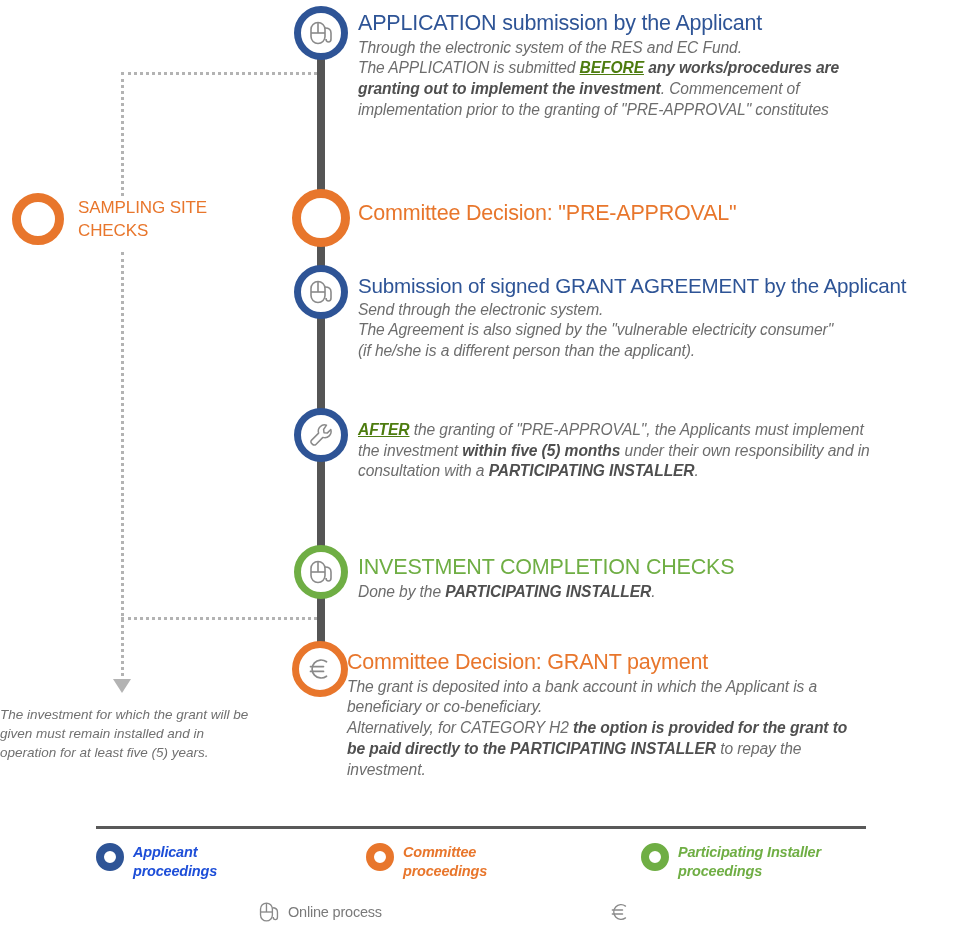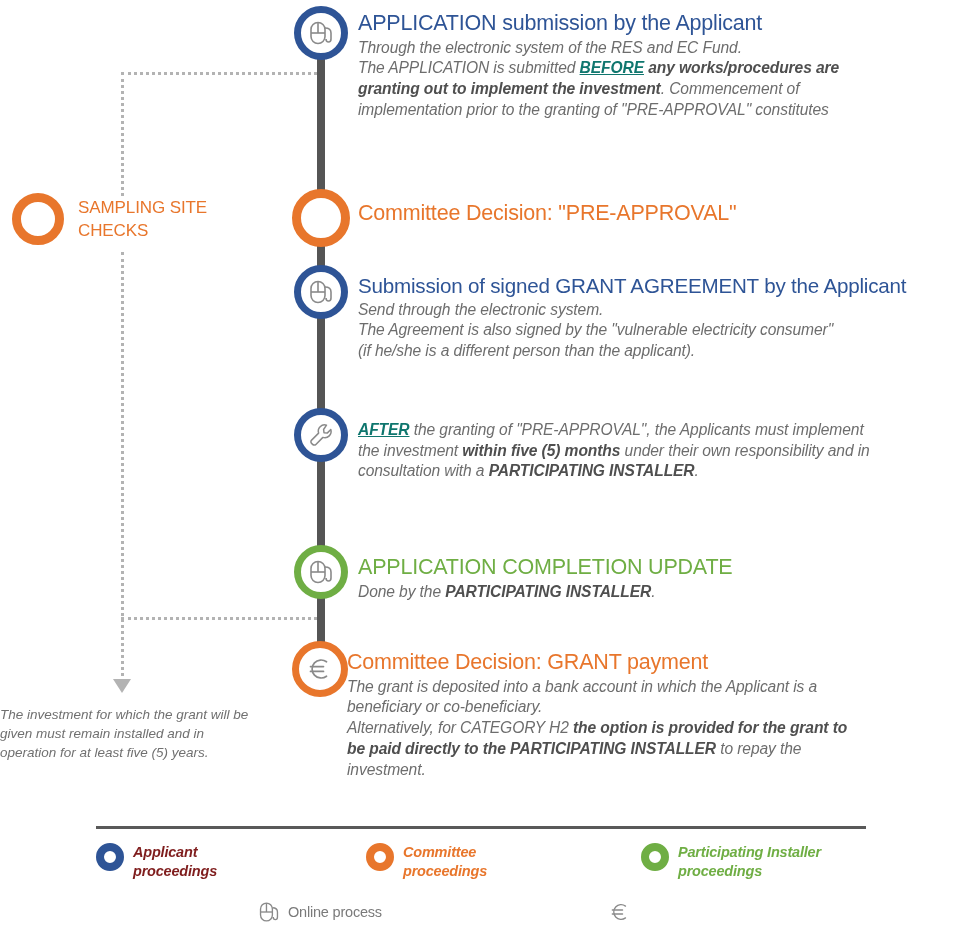--- a/index.html
+++ b/index.html
@@ -65,21 +65,21 @@
   .t-green  { color:#6FAE44; }
 
   .step-body {
     font-size: 15.6px;
     font-style: italic;
     color:#6d6d6d;
     line-height: 1.33;
     letter-spacing: -0.1px;
   }
   .step-body b { font-weight:700; color:#4f4f4f; }
-  .step-body u { font-weight:700; color:#0f766e; }
+  .step-body u { font-weight:700; color:#4d7c0f; }
   .step-body .ln { display:block; }
 
   
   .side-label {
     position:absolute; left:78px; top:197px; width:190px;
     color:#E8762C; font-size:17px; line-height:1.35;
     letter-spacing:-0.1px; z-index:4;
   }
 
   
@@ -182,21 +182,21 @@
 
 <div class="node green" style="left:294px; top:545px; width:54px; height:54px;">
   <svg width="26" height="26" viewBox="0 0 26 26">
     <rect x="3" y="2.5" width="14" height="21" rx="7" fill="none" stroke="#8a8a8a" stroke-width="1.6"></rect>
     <line x1="10" y1="2.5" x2="10" y2="13" stroke="#8a8a8a" stroke-width="1.6"></line>
     <line x1="3" y1="13" x2="17" y2="13" stroke="#8a8a8a" stroke-width="1.6"></line>
     <path d="M17 8 q6 0 6 5 v6 q0 3 -2.5 3 t-2.5 -3" fill="none" stroke="#8a8a8a" stroke-width="1.6"></path>
   </svg>
 </div>
 <div class="step" style="left:358px; top:556px; width:610px;">
-  <div class="step-title t-green">APPLICATION COMPLETION UPDATE</div>
+  <div class="step-title t-green">INVESTMENT COMPLETION CHECKS</div>
   <div class="step-body">
     <span class="ln"><span>Done by the </span><b>PARTICIPATING INSTALLER</b><span>.</span></span>
   </div>
 </div>
 
 <div class="node orange" style="left:292px; top:641px; width:56px; height:56px;">
   <svg width="30" height="30" viewBox="0 0 30 30">
     <path d="M21.5 7.8 a9 9 0 1 0 0 14.4" fill="none" stroke="#8a8a8a" stroke-width="1.7" stroke-linecap="round"></path>
     <line x1="5.5" y1="12.6" x2="18.5" y2="12.6" stroke="#8a8a8a" stroke-width="1.7" stroke-linecap="round"></line>
     <line x1="5.5" y1="17.4" x2="18.5" y2="17.4" stroke="#8a8a8a" stroke-width="1.7" stroke-linecap="round"></line>
@@ -216,21 +216,21 @@
 <div class="footnote">
   <div>The investment for which the grant will be</div>
   <div>given must remain installed and in</div>
   <div>operation for at least five (5) years.</div>
 </div>
 
 <div class="legend-rule"></div>
 
 <div class="legend-item" style="left:96px; top:843px;">
   <div class="legend-ring ring-blue"></div>
-  <div class="legend-text" style="color:#7f1d1d;">
+  <div class="legend-text" style="color:#1d4ed8;">
     <div>Applicant</div>
     <div>proceedings</div>
   </div>
 </div>
 
 <div class="legend-item" style="left:366px; top:843px;">
   <div class="legend-ring ring-orange"></div>
   <div class="legend-text" style="color:#E8762C;">
     <div>Committee</div>
     <div>proceedings</div>

